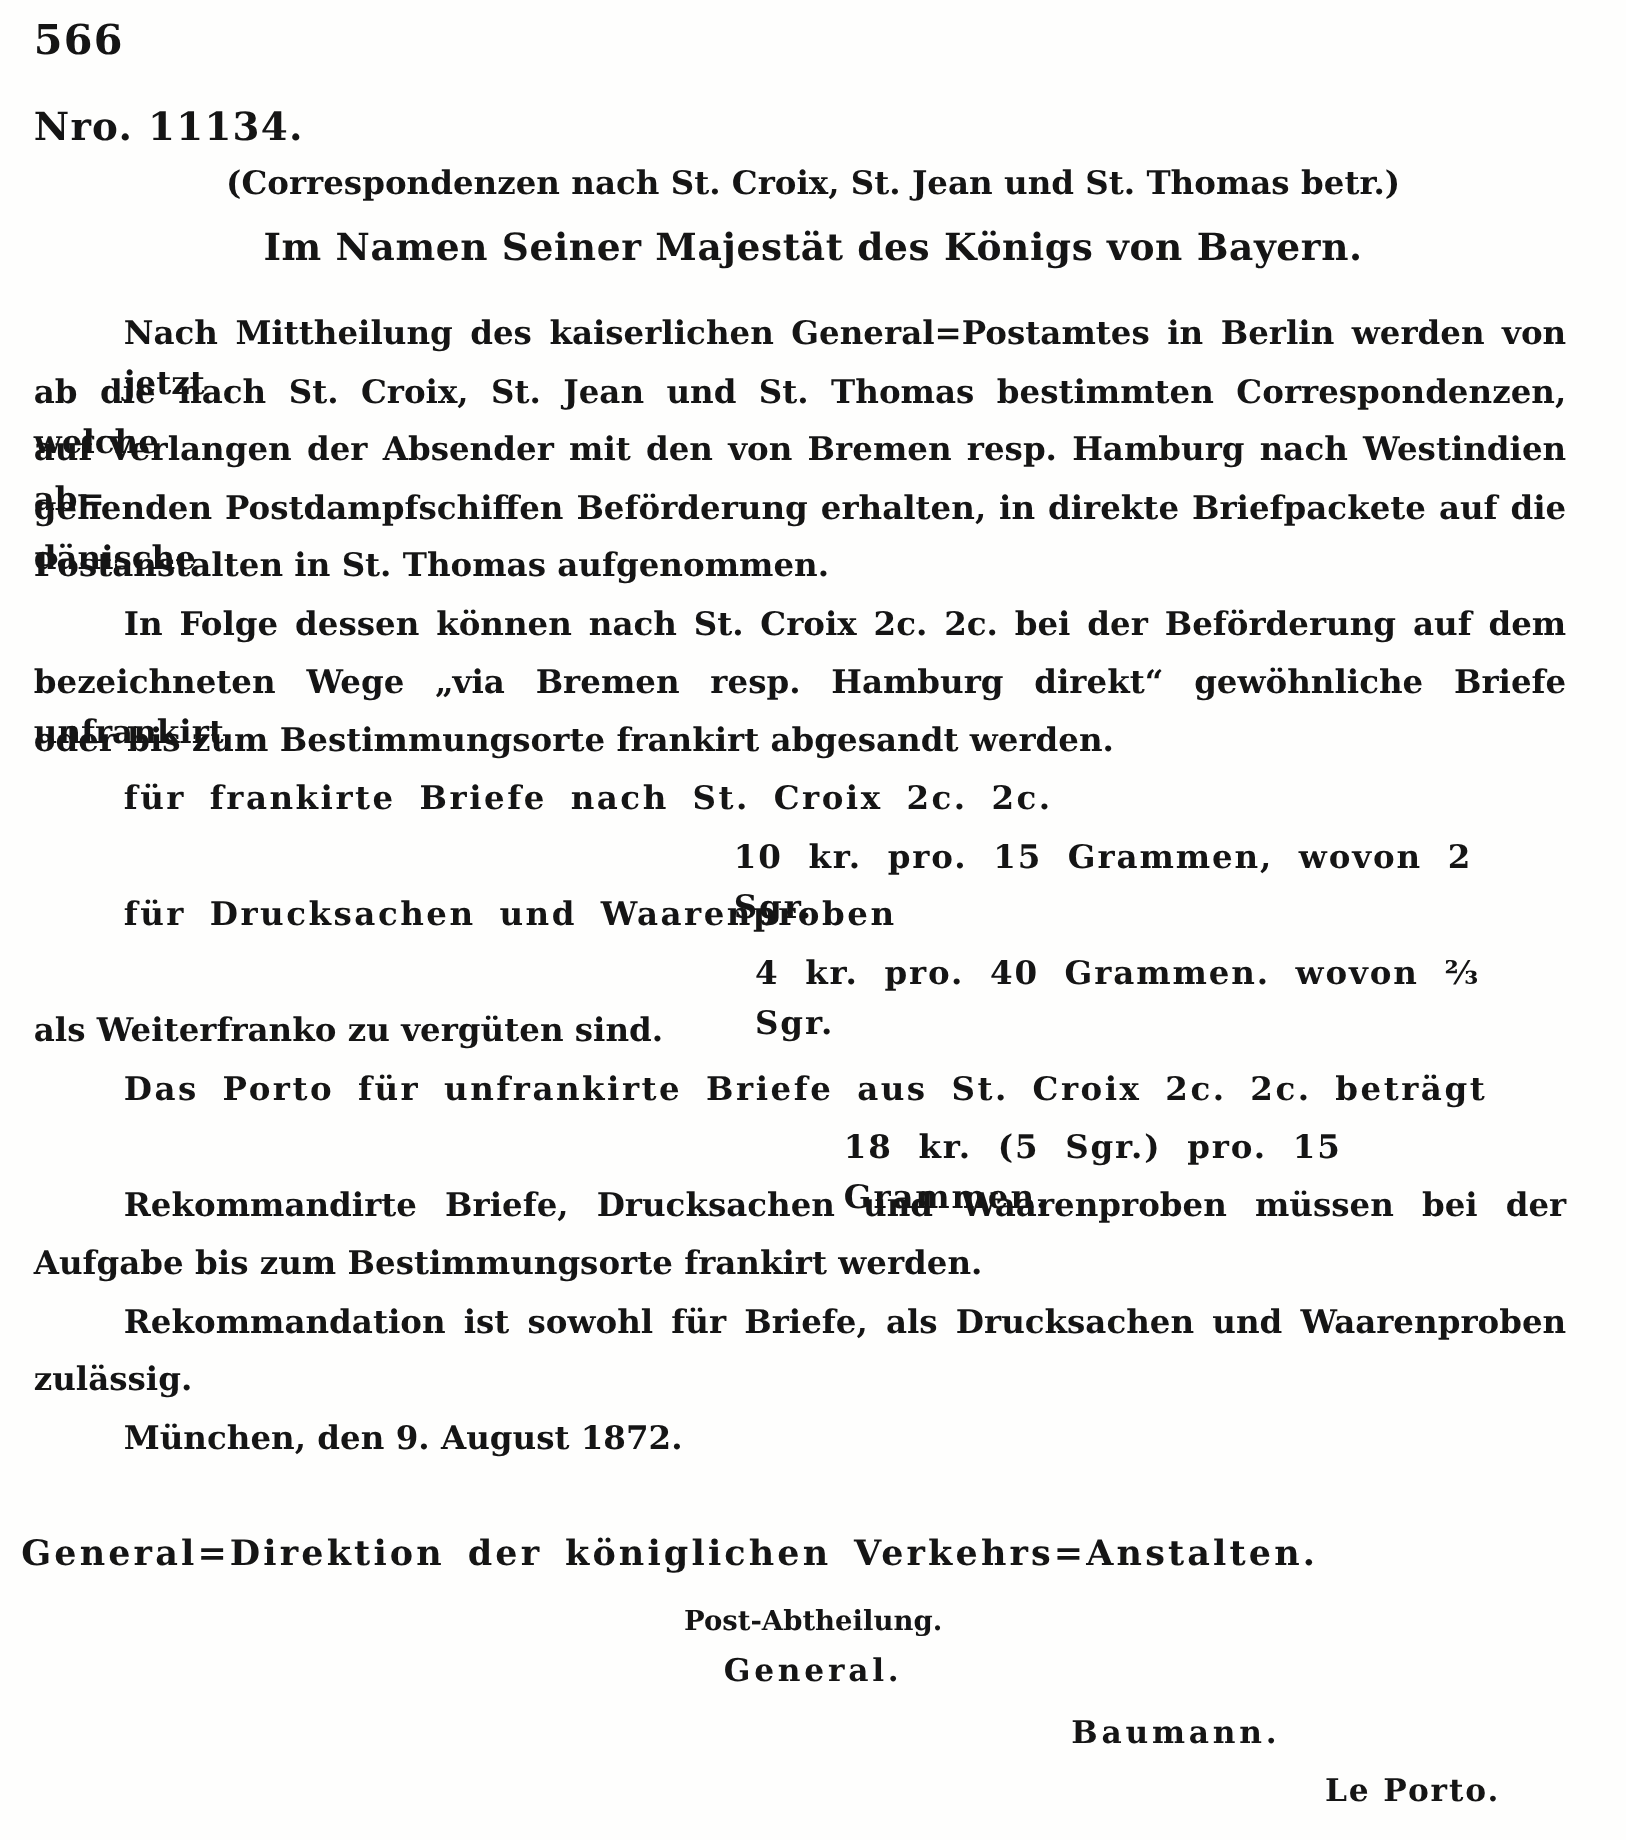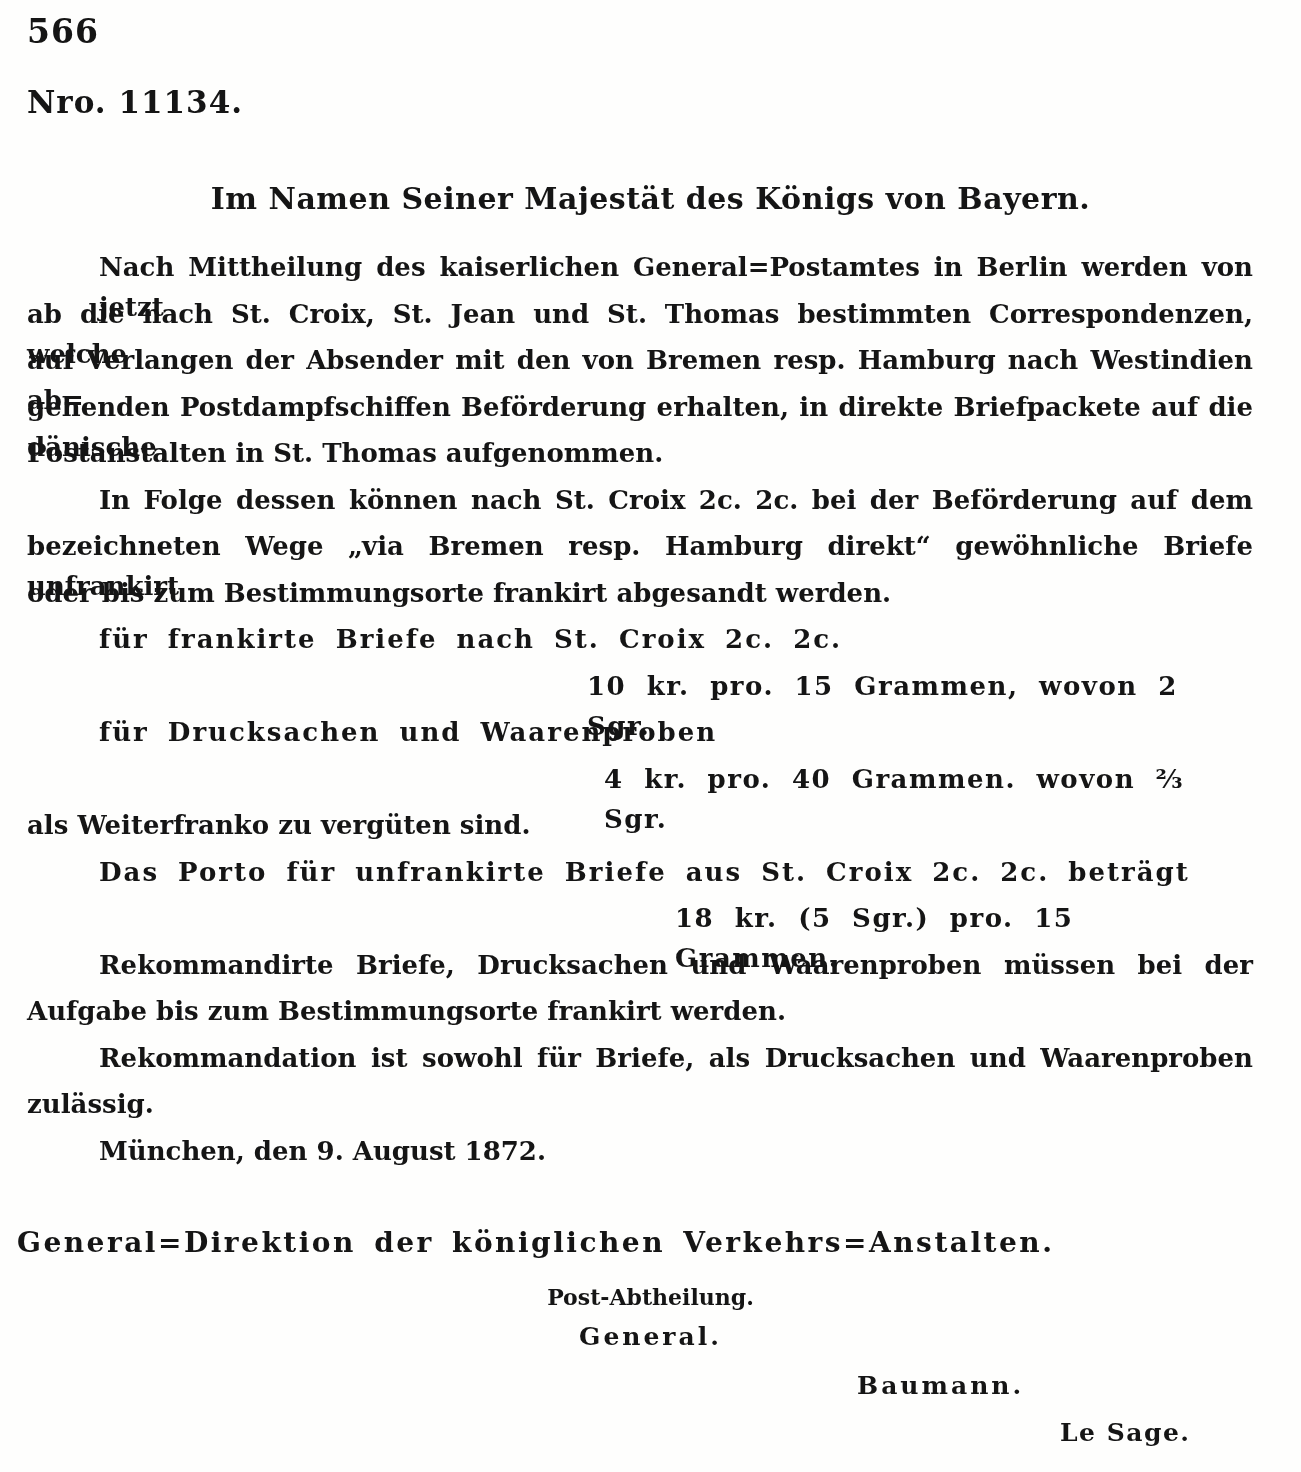--- a/index.html
+++ b/index.html
@@ -71,20 +71,21 @@
 </style>
 </head>
 <body>
 
 <div class="page">
 
   <div class="abs page-number">566</div>
 
   <div class="abs docket">Nro. 11134.</div>
 
+  <div class="abs subject">(Correspondenzen nach St. Croix, St. Jean und St. Thomas betr.)</div>
 
   <div class="abs proclamation">Im Namen Seiner Majestät des Königs von Bayern.</div>
 
   <div class="abs body-block">
     <div class="ln ind just">Nach Mittheilung des kaiserlichen General=Postamtes in Berlin werden von jetzt</div>
     <div class="ln just">ab die nach St. Croix, St. Jean und St. Thomas bestimmten Correspondenzen, welche</div>
     <div class="ln just">auf Verlangen der Absender mit den von Bremen resp. Hamburg nach Westindien ab=</div>
     <div class="ln just">gehenden Postdampfschiffen Beförderung erhalten, in direkte Briefpackete auf die dänische</div>
     <div class="ln">Postanstalten in St. Thomas aufgenommen.</div>
     <div class="ln ind just">In Folge dessen können nach St. Croix 2c. 2c. bei der Beförderung auf dem</div>
@@ -105,15 +106,15 @@
   </div>
 
   <div class="abs authority">General=Direktion der königlichen Verkehrs=Anstalten.</div>
 
   <div class="abs department">Post-Abtheilung.</div>
 
   <div class="abs signer-1">General.</div>
 
   <div class="abs signer-2">Baumann.</div>
 
-  <div class="abs signer-3">Le Sage.</div>
+  <div class="abs signer-3">Le Porto.</div>
 
 </div>
 
 </body></html>

